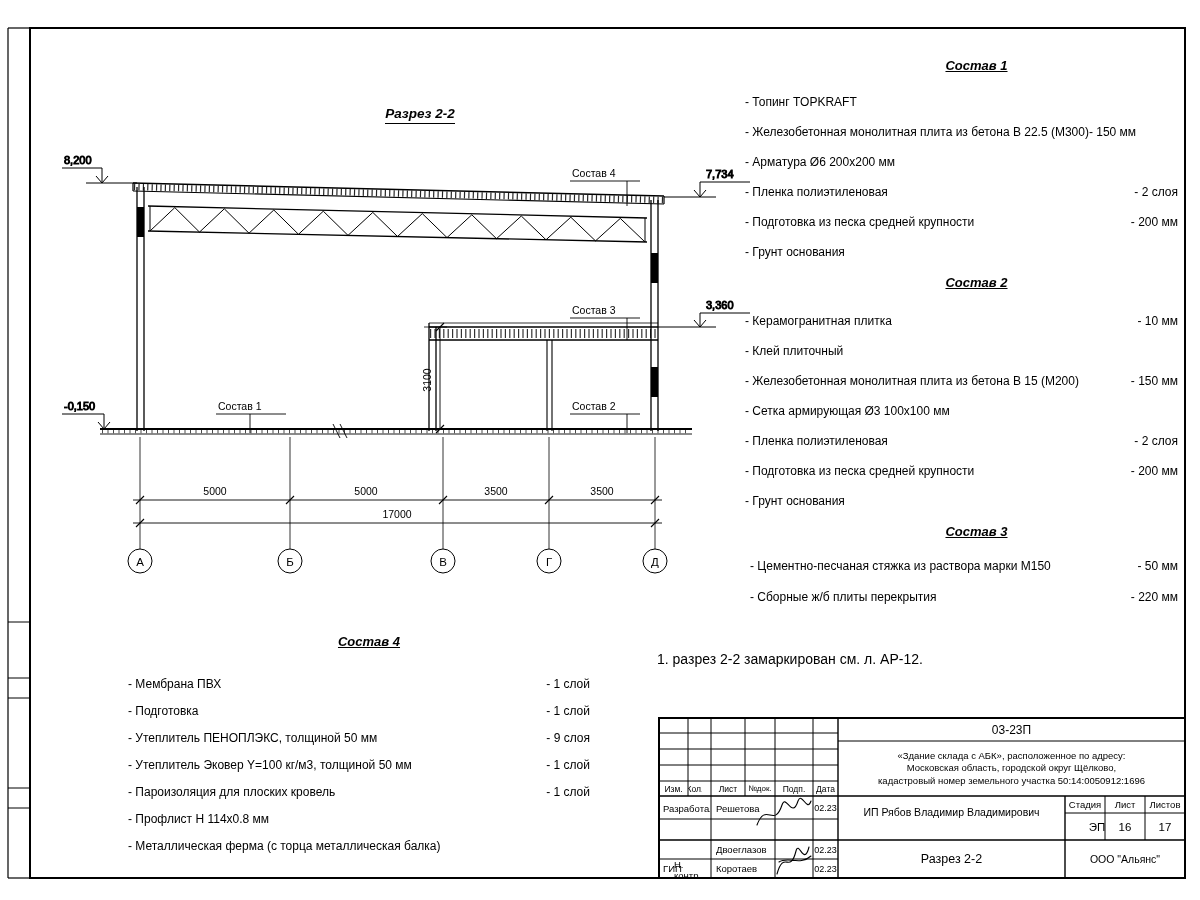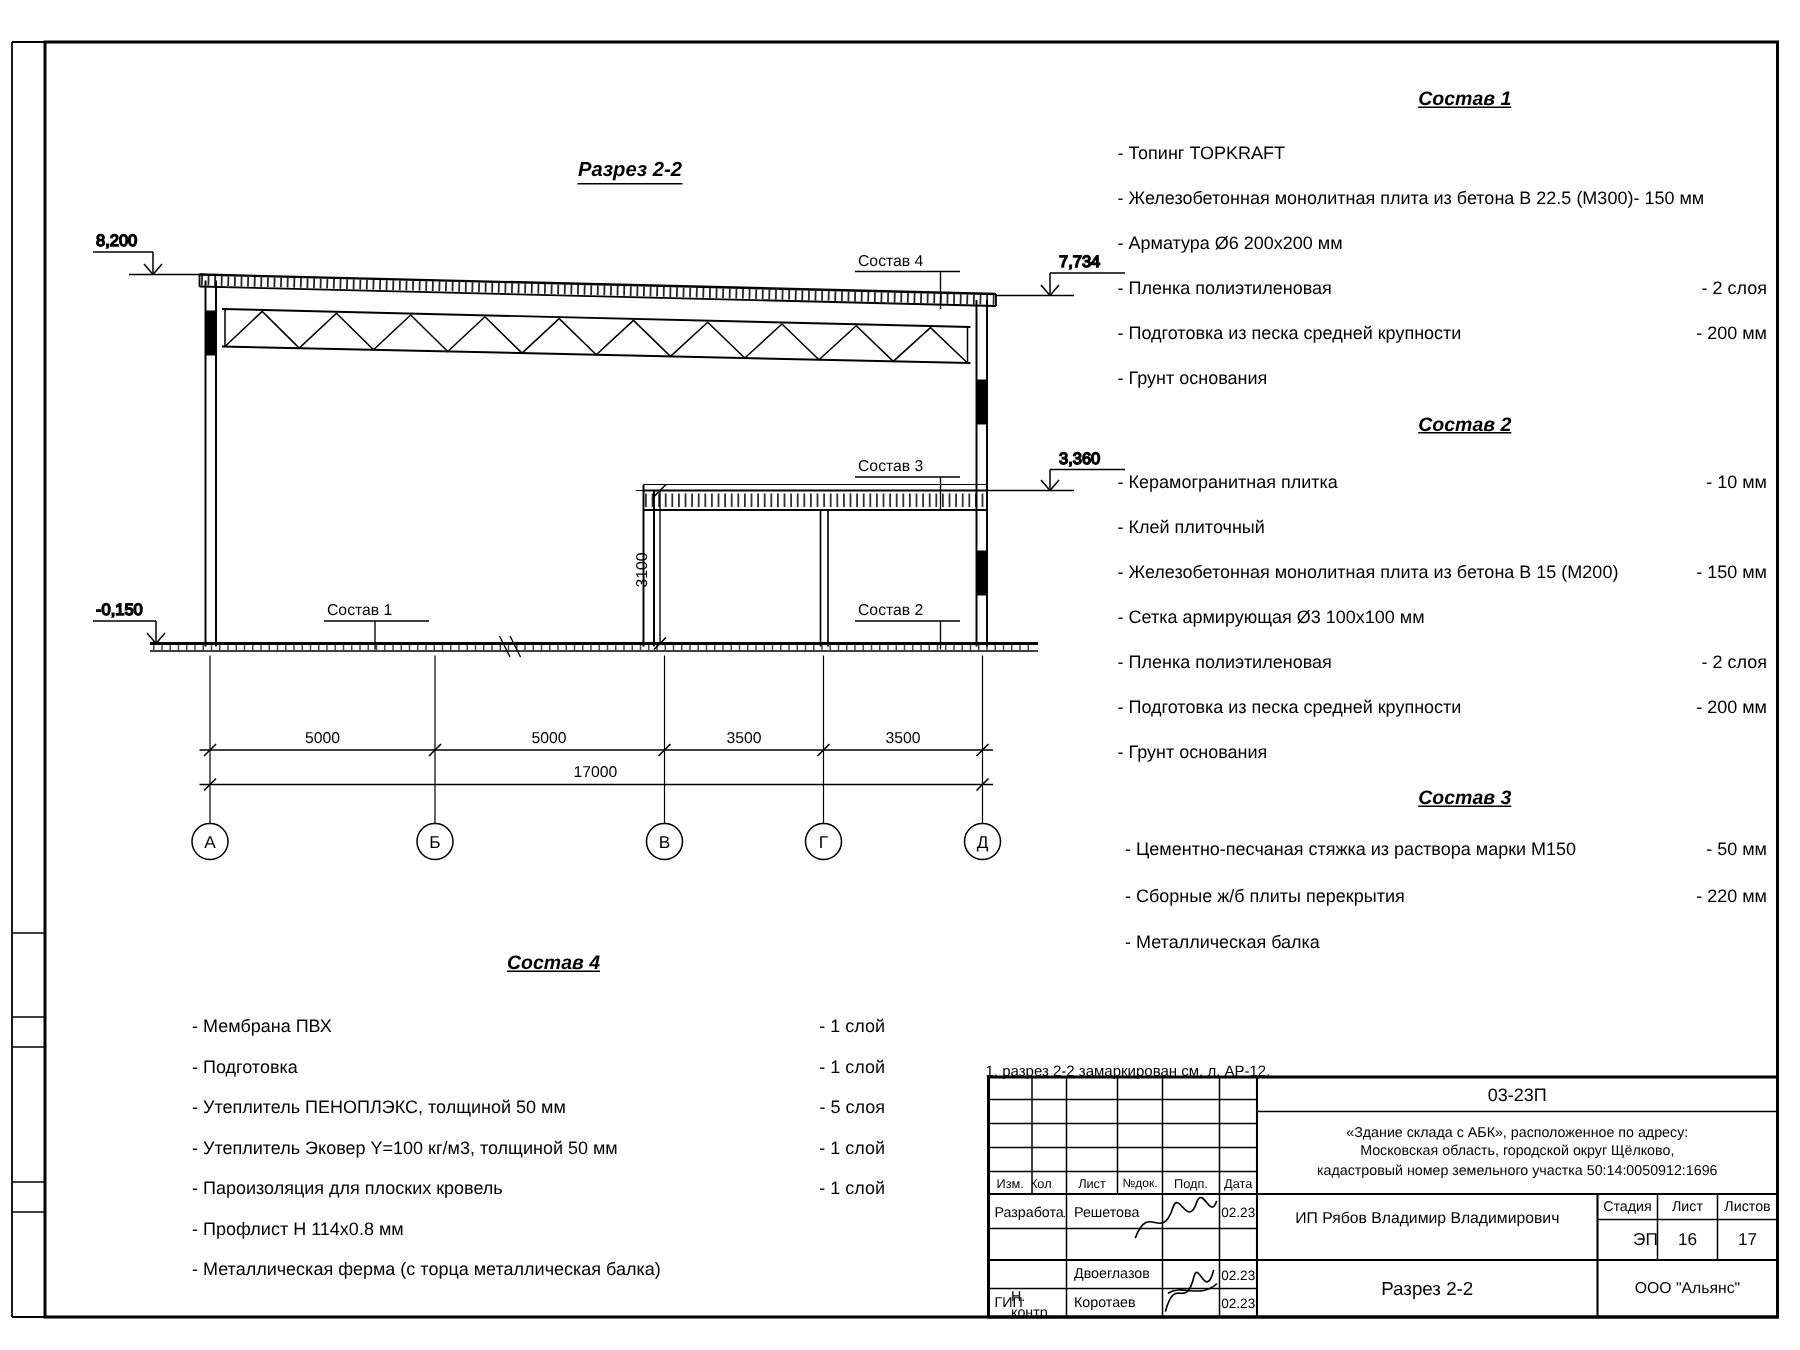--- a/index.html
+++ b/index.html
@@ -20,21 +20,21 @@
   .spec1 .spec-row{margin-bottom:16px;}
   .spec2{margin-top:6px;}
   .spec2 .spec-h{margin-bottom:24px;}
   .spec2 .spec-row{margin-bottom:16px;}
   .spec3{margin-top:0px;}
   .spec3 .spec-h{margin-bottom:20px;}
   .spec3 .spec-row{margin-bottom:17px;padding-left:5px;}
   .spec4{position:absolute;left:128px;top:634px;width:462px;}
   .spec4 .spec-h{margin-bottom:28px;padding-left:20px;}
   .spec4 .spec-row{margin-bottom:13px;}
-  .note{position:absolute;left:657px;top:709px;font-size:10px;}
+  .note{position:absolute;left:657px;top:651px;font-size:14px;}
   .tbc{position:absolute;display:flex;align-items:center;justify-content:center;text-align:center;overflow:hidden;}
   .tbc.left{justify-content:flex-start;padding-left:3px;text-align:left;}
   .obj-lines{line-height:12.5px;font-size:9.5px;}
 </style>
 </head>
 <body>
 
 <div class="sheet">
 
   <svg class="linework" width="1200" height="900" viewBox="0 0 1200 900">
@@ -285,43 +285,39 @@
       <div>
 
       <div class="spec-row">
             <span>- Цементно-песчаная стяжка  из раствора марки М150</span>
             <span>- 50 мм</span>
           </div>
           <div class="spec-row">
             <span>- Сборные ж/б плиты перекрытия</span>
             <span>- 220 мм</span>
           </div>
-          <div class="spec-row">
-            <span>- Металлическая  балка</span>
-            <span></span>
-          </div>
         </div>
     </div>
   </div>
 
   <div class="spec4">
     <div class="spec-h">Состав 4</div>
     <div>
 
     <div class="spec-row">
           <span>- Мембрана ПВХ</span>
           <span>- 1 слой</span>
         </div>
         <div class="spec-row">
           <span>- Подготовка</span>
           <span>- 1 слой</span>
         </div>
         <div class="spec-row">
           <span>- Утеплитель ПЕНОПЛЭКС, толщиной 50 мм</span>
-          <span>- 5 слоя</span>
+          <span>- 9 слоя</span>
         </div>
         <div class="spec-row">
           <span>- Утеплитель Эковер Y=100 кг/м3, толщиной 50 мм</span>
           <span>- 1 слой</span>
         </div>
         <div class="spec-row">
           <span>- Пароизоляция для плоских кровель</span>
           <span>- 1 слой</span>
         </div>
         <div class="spec-row">

